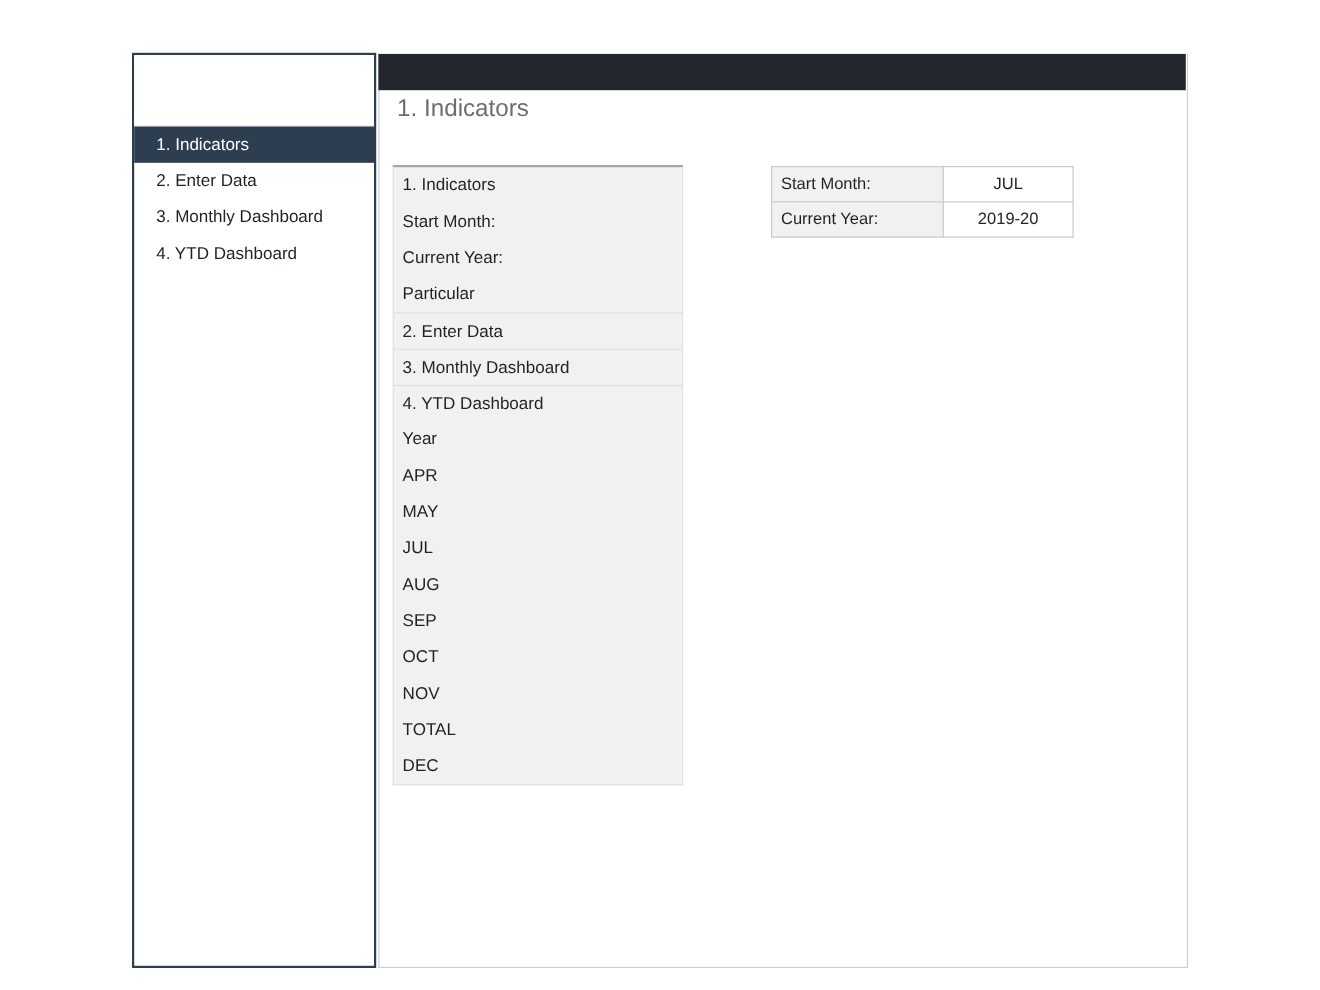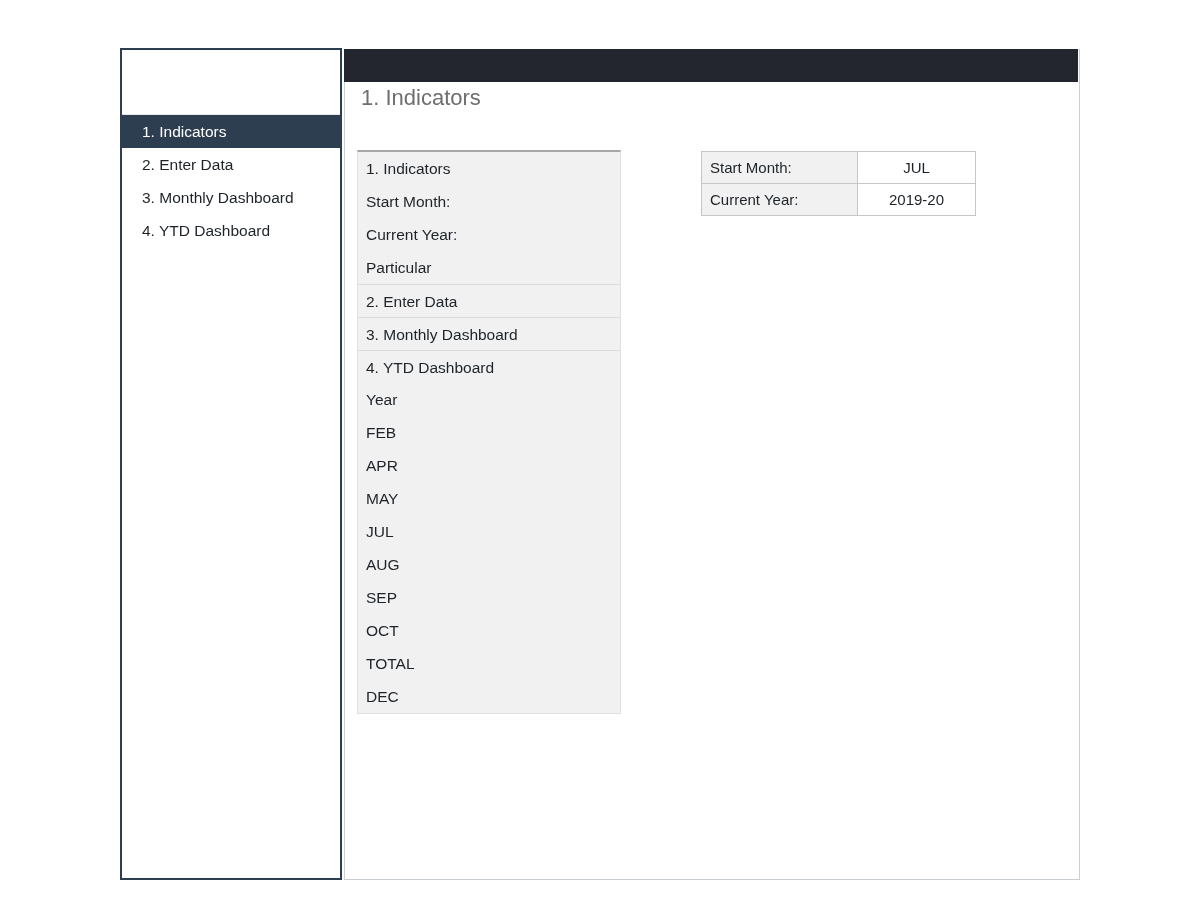--- a/index.html
+++ b/index.html
@@ -160,27 +160,27 @@
 
     <div class="list-panel" id="list-panel">
         <div class="list-row">1. Indicators</div>
         <div class="list-row">Start Month:</div>
         <div class="list-row">Current Year:</div>
         <div class="list-row">Particular</div>
         <div class="list-row sep">2. Enter Data</div>
         <div class="list-row sep">3. Monthly Dashboard</div>
         <div class="list-row sep">4. YTD Dashboard</div>
         <div class="list-row">Year</div>
-        <div class="list-row">FEB</div>
         <div class="list-row">APR</div>
         <div class="list-row">MAY</div>
         <div class="list-row">JUL</div>
         <div class="list-row">AUG</div>
         <div class="list-row">SEP</div>
         <div class="list-row">OCT</div>
+        <div class="list-row">NOV</div>
         <div class="list-row">TOTAL</div>
         <div class="list-row">DEC</div>
       </div>
 
     <table class="kv-table" id="kv-table">
       <tbody id="kv-body">
           <tr>
             <td class="kv-key">Start Month:</td>
             <td class="kv-val">JUL</td>
           </tr>

